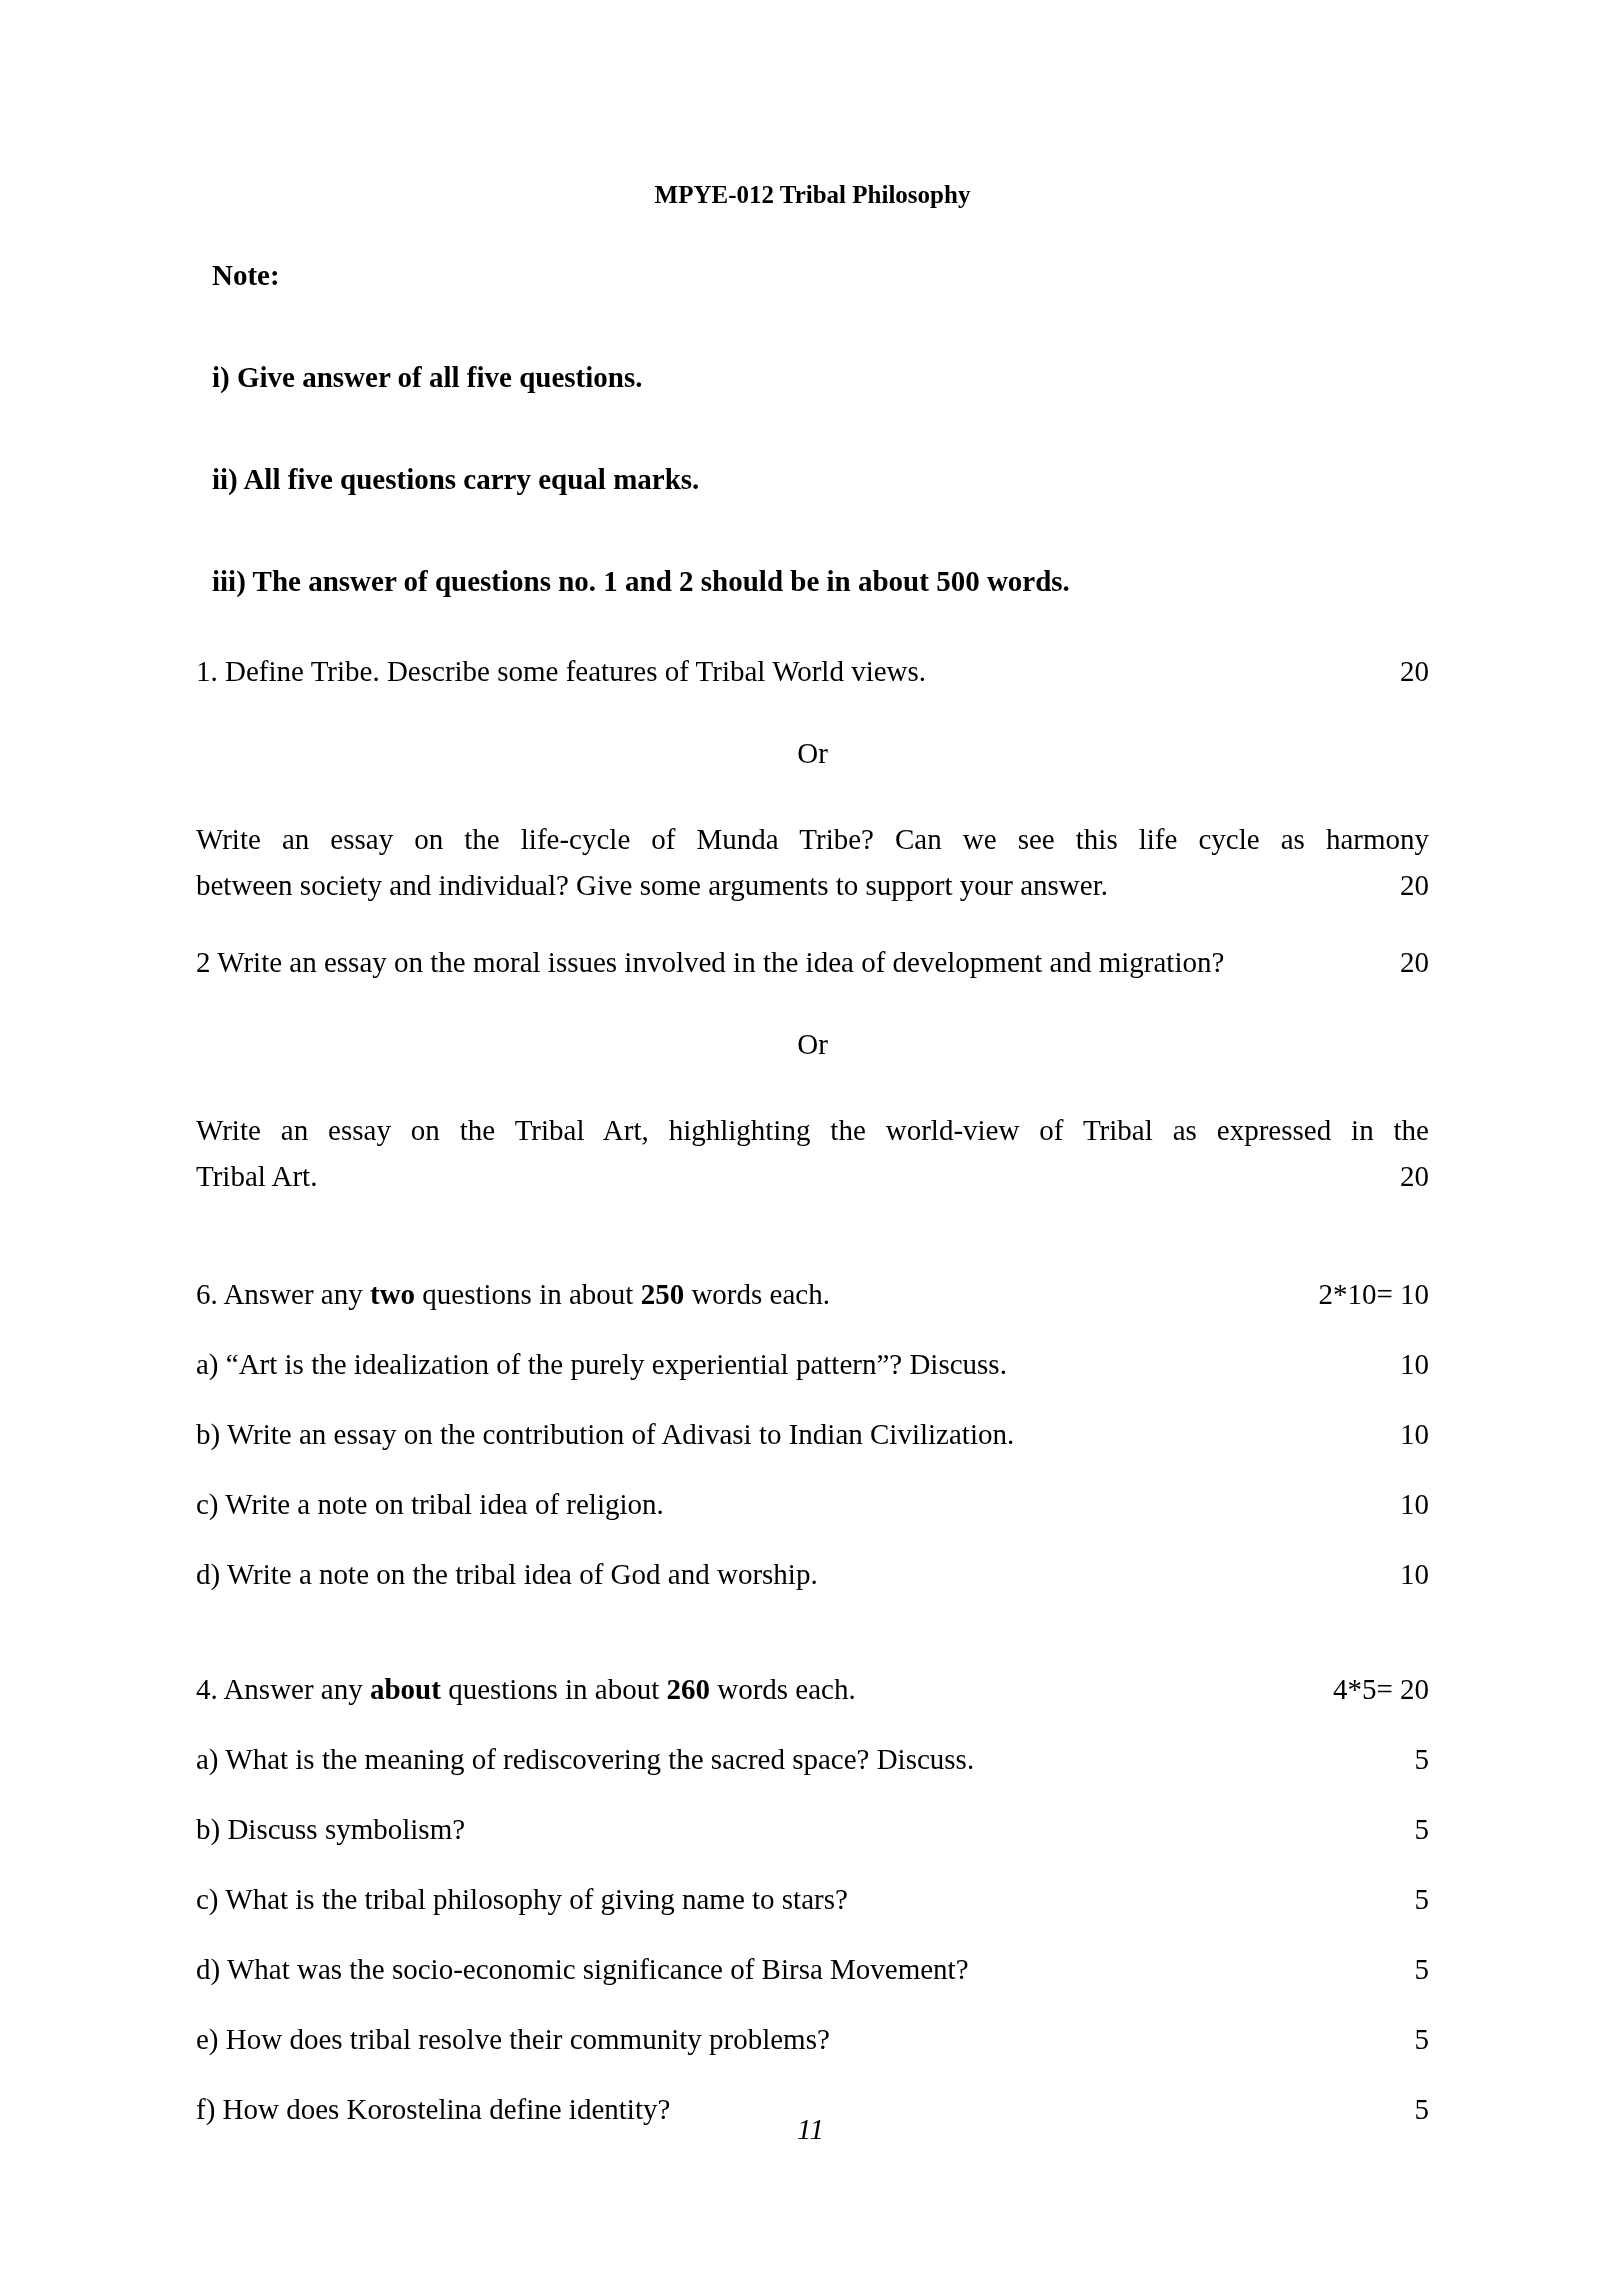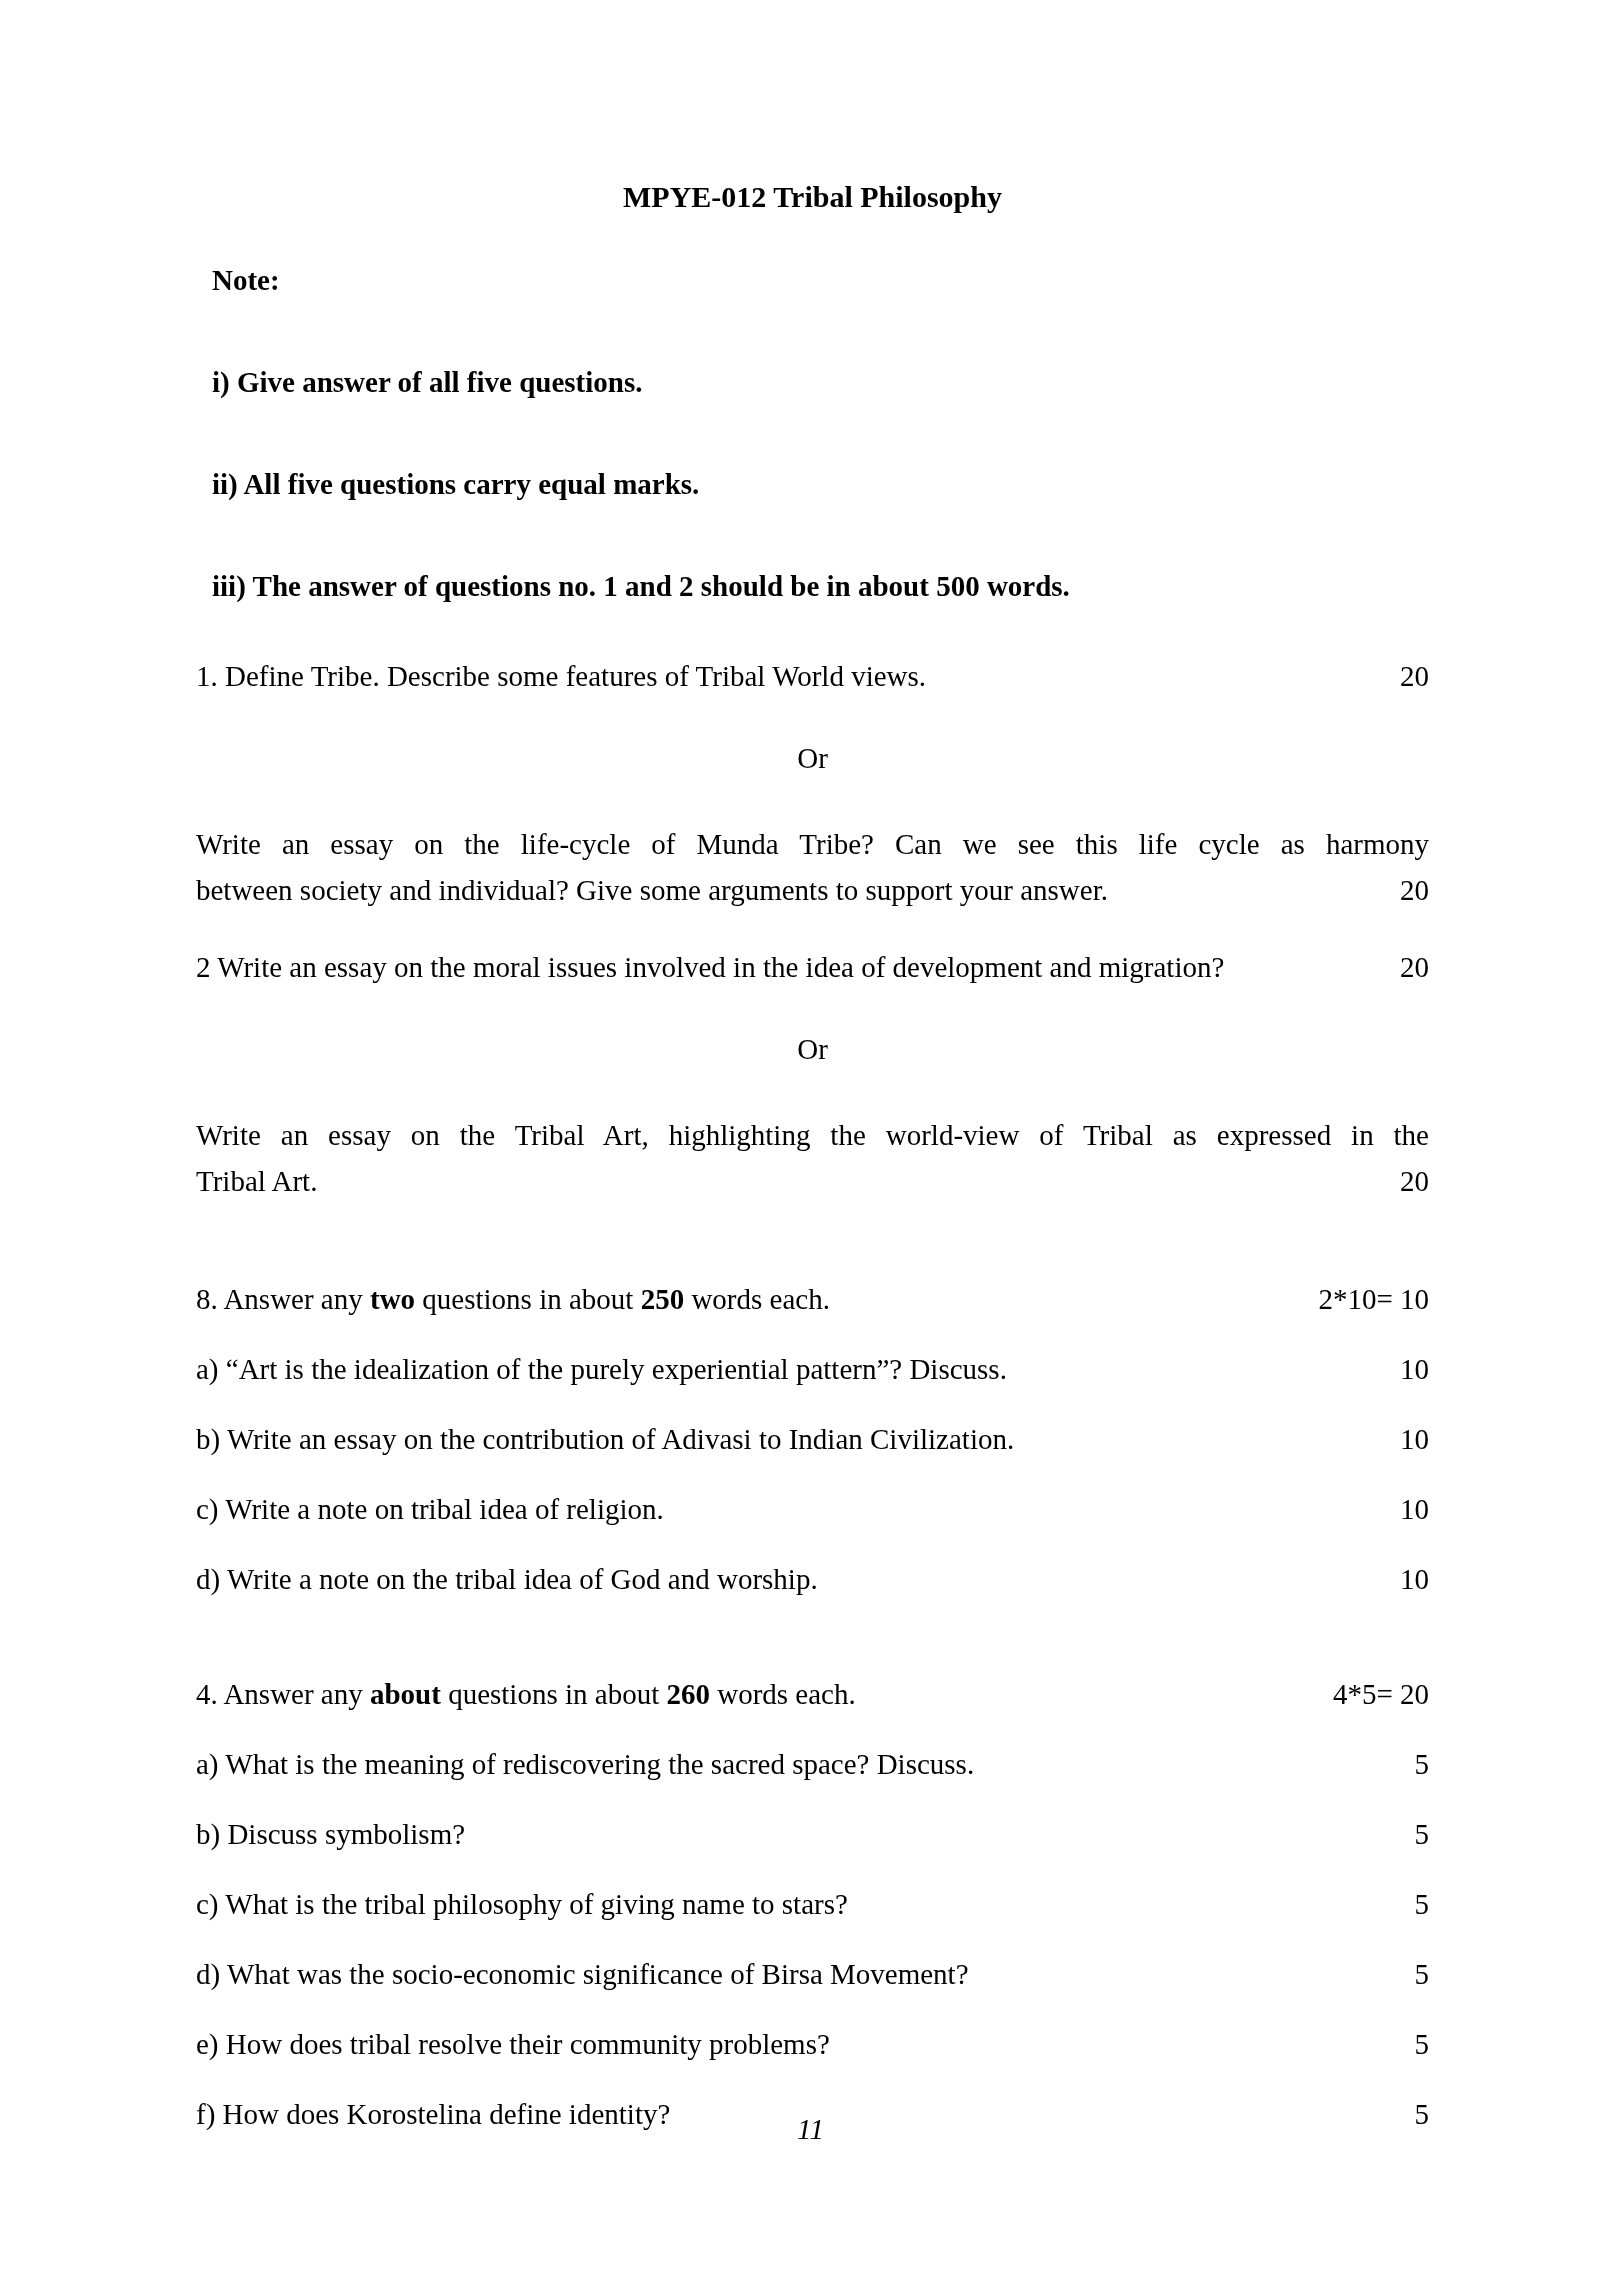--- a/index.html
+++ b/index.html
@@ -25,21 +25,21 @@
   .content {
     position: absolute;
     left: 196px;
     top: 182px;
     width: 1233px;
   }
 
   .doc-title {
     text-align: center;
     font-weight: bold;
-    font-size: 30px;
+    font-size: 25px;
     line-height: 1.0;
     margin: 0 0 0 0;
     padding-bottom: 5.9px;
   }
 
   
   .p {
     font-size: 29px;
     line-height: 39px;
     margin: 16px;
@@ -162,21 +162,21 @@
       <div>Write an essay on the Tribal Art, highlighting the world-view of Tribal as expressed in the</div>
       <div class="lastline">
         <span>Tribal Art.</span>
         <span>20</span>
       </div>
     </div>
 
     <div class="gap-xl"></div>
 
     <div class="row">
-      <span class="txt"><span>8. Answer any </span><span class="bold">two</span><span> questions in about </span><span class="bold">250</span><span> words each.</span></span>
+      <span class="txt"><span>6. Answer any </span><span class="bold">two</span><span> questions in about </span><span class="bold">250</span><span> words each.</span></span>
       <span class="marks">2*10= 10</span>
     </div>
 
     <div class="gap-sm"></div>
     <div class="row">
       <span class="txt">a) “Art is the idealization of the purely experiential pattern”? Discuss.</span>
       <span class="marks">10</span>
     </div>
 
     <div class="gap-sm"></div>

